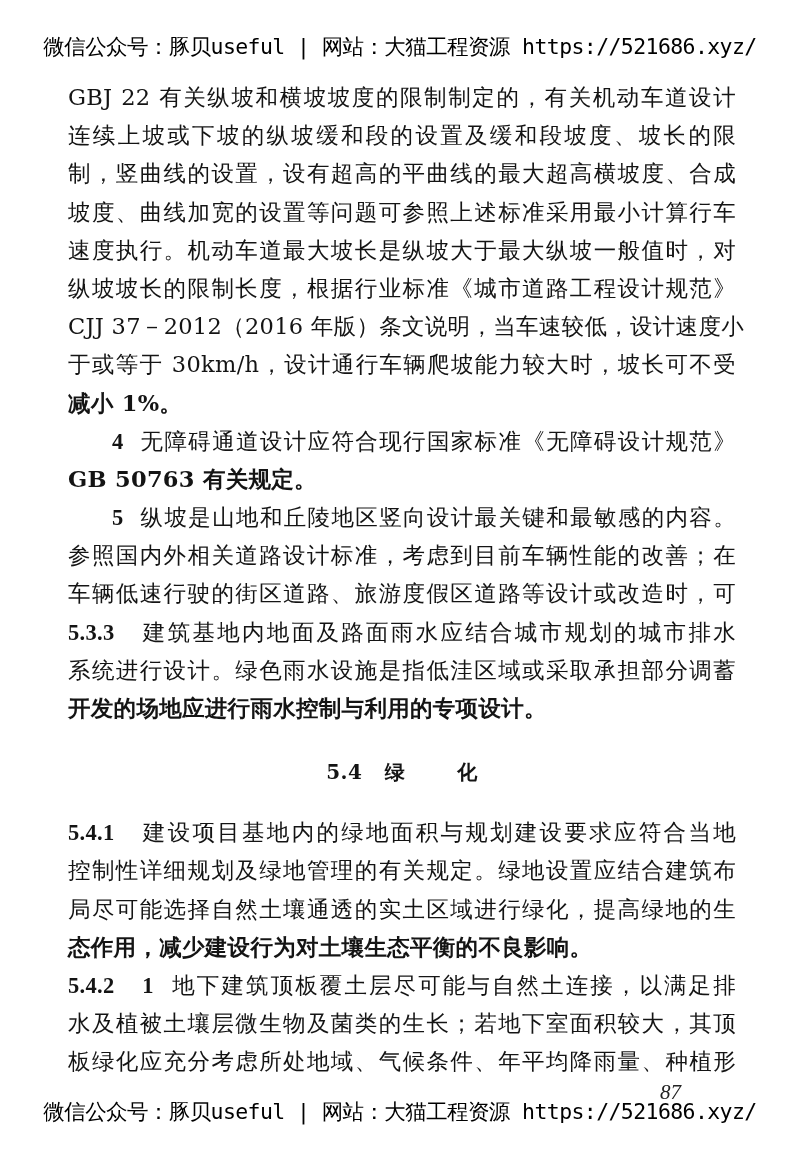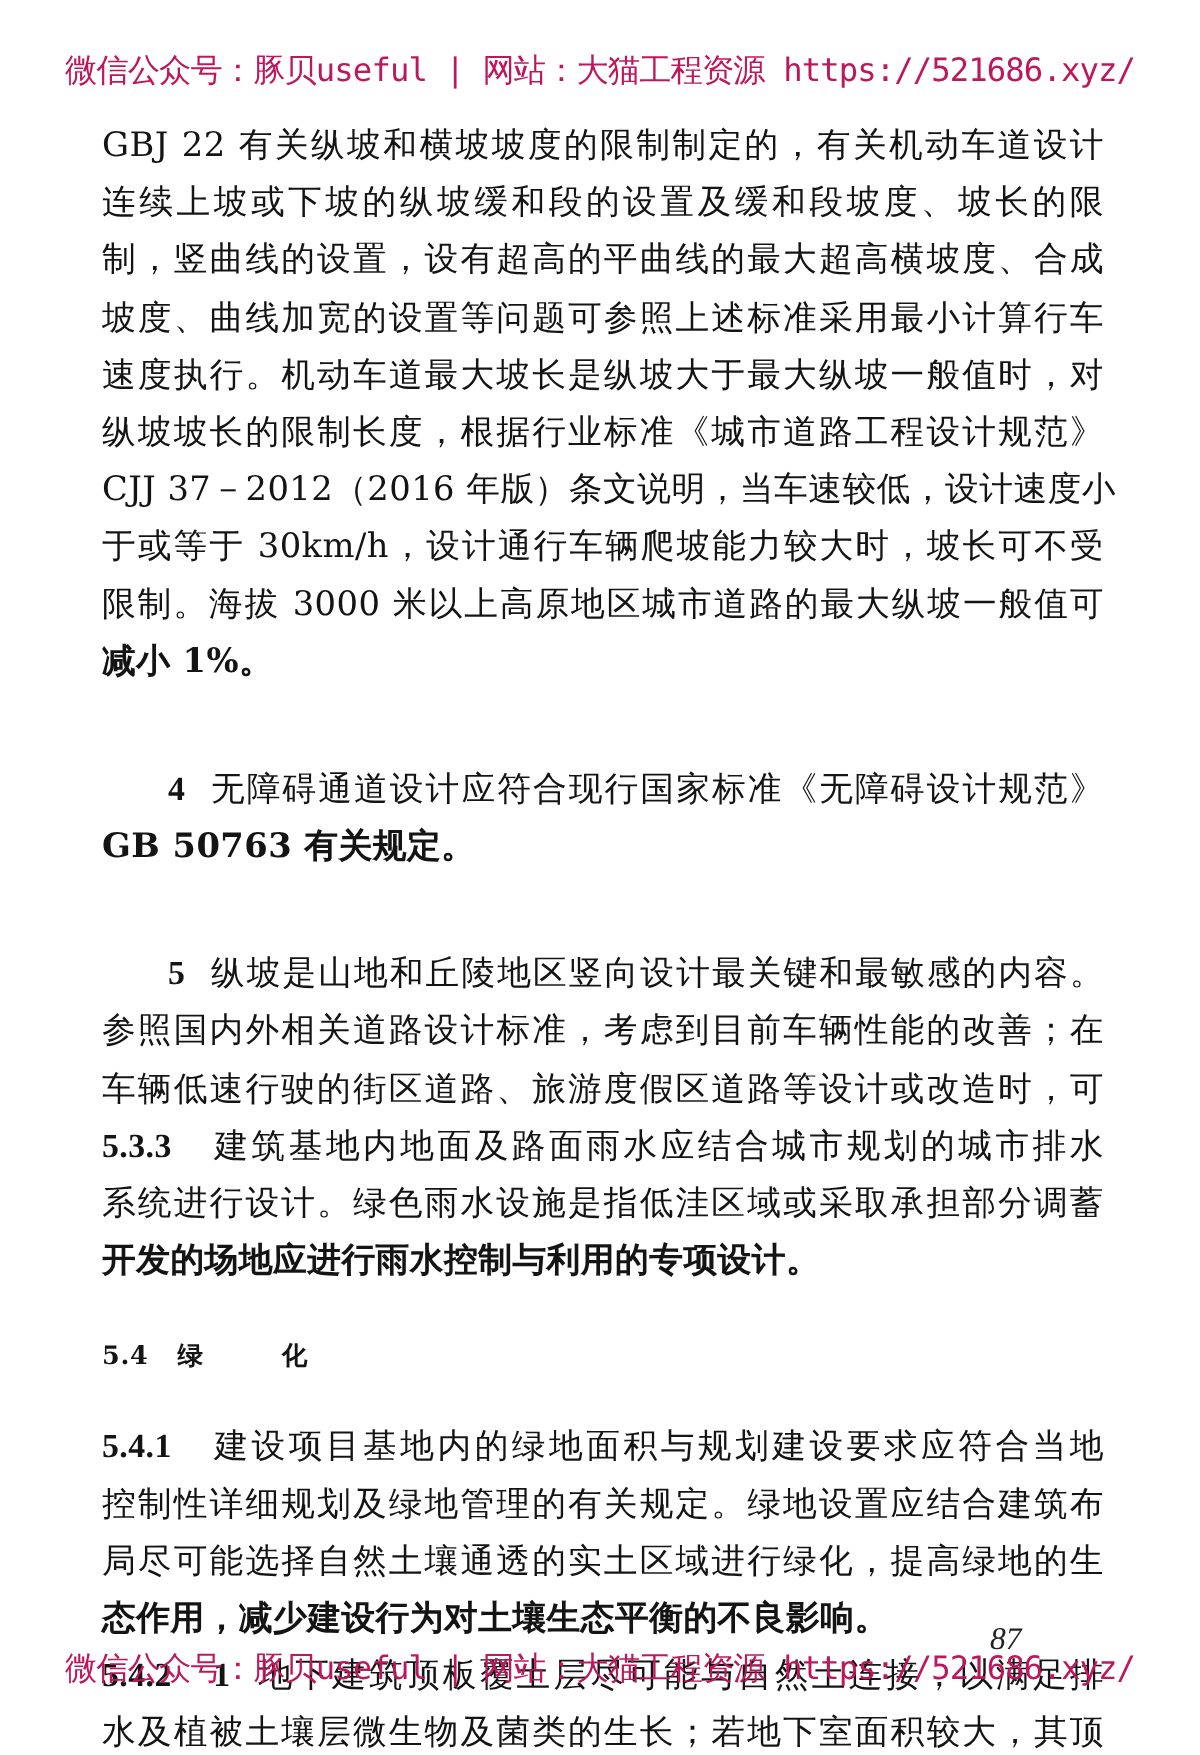--- a/index.html
+++ b/index.html
@@ -1,29 +1,29 @@
 <!DOCTYPE html>
 <html><head>
 <meta charset="utf-8">
 <style>
   html, body { margin:0; padding:0; background:#ffffff; }
   body { width:800px; height:1170px; position:relative; overflow:hidden;
          font-family:"DejaVu Serif","Liberation Serif",serif; color:#141414; }
   .watermark { position:absolute; left:0; width:800px; text-align:center;
                font-family:"DejaVu Sans Mono","Liberation Mono",monospace;
-               color:#be185d; font-size:21.5px; white-space:nowrap; letter-spacing:-0.6px; }
+               color:#000000; font-size:21.5px; white-space:nowrap; letter-spacing:-0.6px; }
   .wm-top { top:32px; }
   .wm-bottom { top:1097px; }
   .page { position:absolute; left:68px; top:78px; width:668px; }
   .line { height:38.2px; line-height:38.2px; font-size:22.5px; white-space:nowrap;
           letter-spacing:0.3px; text-align:justify; text-align-last:justify; }
   .line.last { text-align-last:left;font-weight:bold; }
-  .indent { padding-left:44px;margin-top:47px; }
+  .indent { padding-left:44px; }
   .num { font-weight:bold; font-family:"Liberation Serif","DejaVu Serif",serif; }
-  .sec-title { text-align:left; font-weight:bold; font-size:17px; height:38px;
+  .sec-title { text-align:center; font-weight:bold; font-size:20px; height:38px;
                line-height:38px; margin:26px 0 22px 0; letter-spacing:0.5px; }
   .sec-title .gap { display:inline-block; width:52px; }
   .page-num { position:absolute; left:660px; top:1080px; font-size:21px; font-style:italic;
               font-family:"Liberation Serif","DejaVu Serif",serif; color:#222; }
 </style>
 </head>
 <body>
 
 <div class="watermark wm-top">微信公众号：豚贝useful | 网站：大猫工程资源 https://521686.xyz/</div>
 
@@ -31,21 +31,20 @@
 
   <div>
     <div class="line">GBJ 22 有关纵坡和横坡坡度的限制制定的，有关机动车道设计</div>
     <div class="line">连续上坡或下坡的纵坡缓和段的设置及缓和段坡度、坡长的限</div>
     <div class="line">制，竖曲线的设置，设有超高的平曲线的最大超高横坡度、合成</div>
     <div class="line">坡度、曲线加宽的设置等问题可参照上述标准采用最小计算行车</div>
     <div class="line">速度执行。机动车道最大坡长是纵坡大于最大纵坡一般值时，对</div>
     <div class="line">纵坡坡长的限制长度，根据行业标准《城市道路工程设计规范》</div>
     <div class="line">CJJ 37－2012（2016 年版）条文说明，当车速较低，设计速度小</div>
     <div class="line">于或等于 30km/h，设计通行车辆爬坡能力较大时，坡长可不受</div>
-    <div class="line">限制。海拔 3000 米以上高原地区城市道路的最大纵坡一般值可</div>
     <div class="line last">减小 1%。</div>
   </div>
 
   <div>
     <div class="line indent">
       <span class="num">4</span>&nbsp;&nbsp;<span>无障碍通道设计应符合现行国家标准《无障碍设计规范》</span>
     </div>
     <div class="line last">GB 50763 有关规定。</div>
   </div>
 

